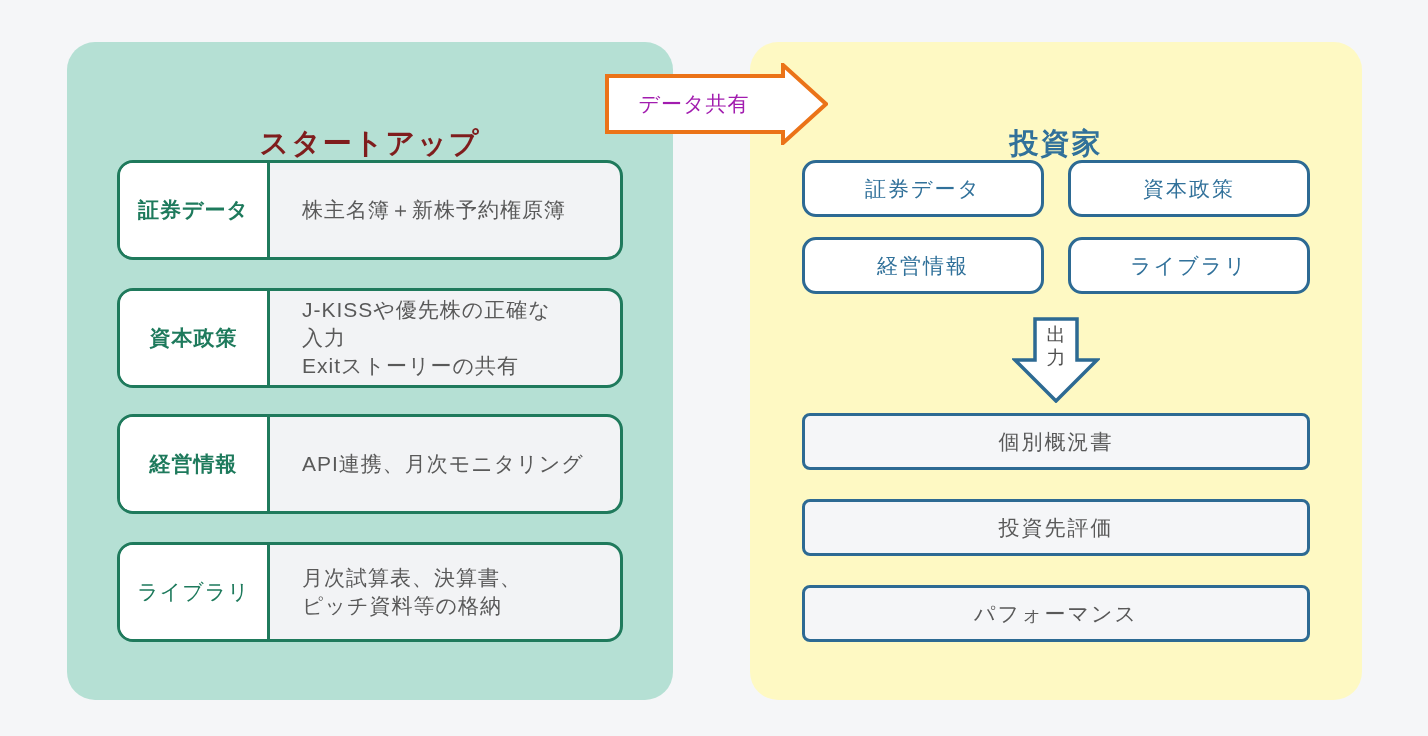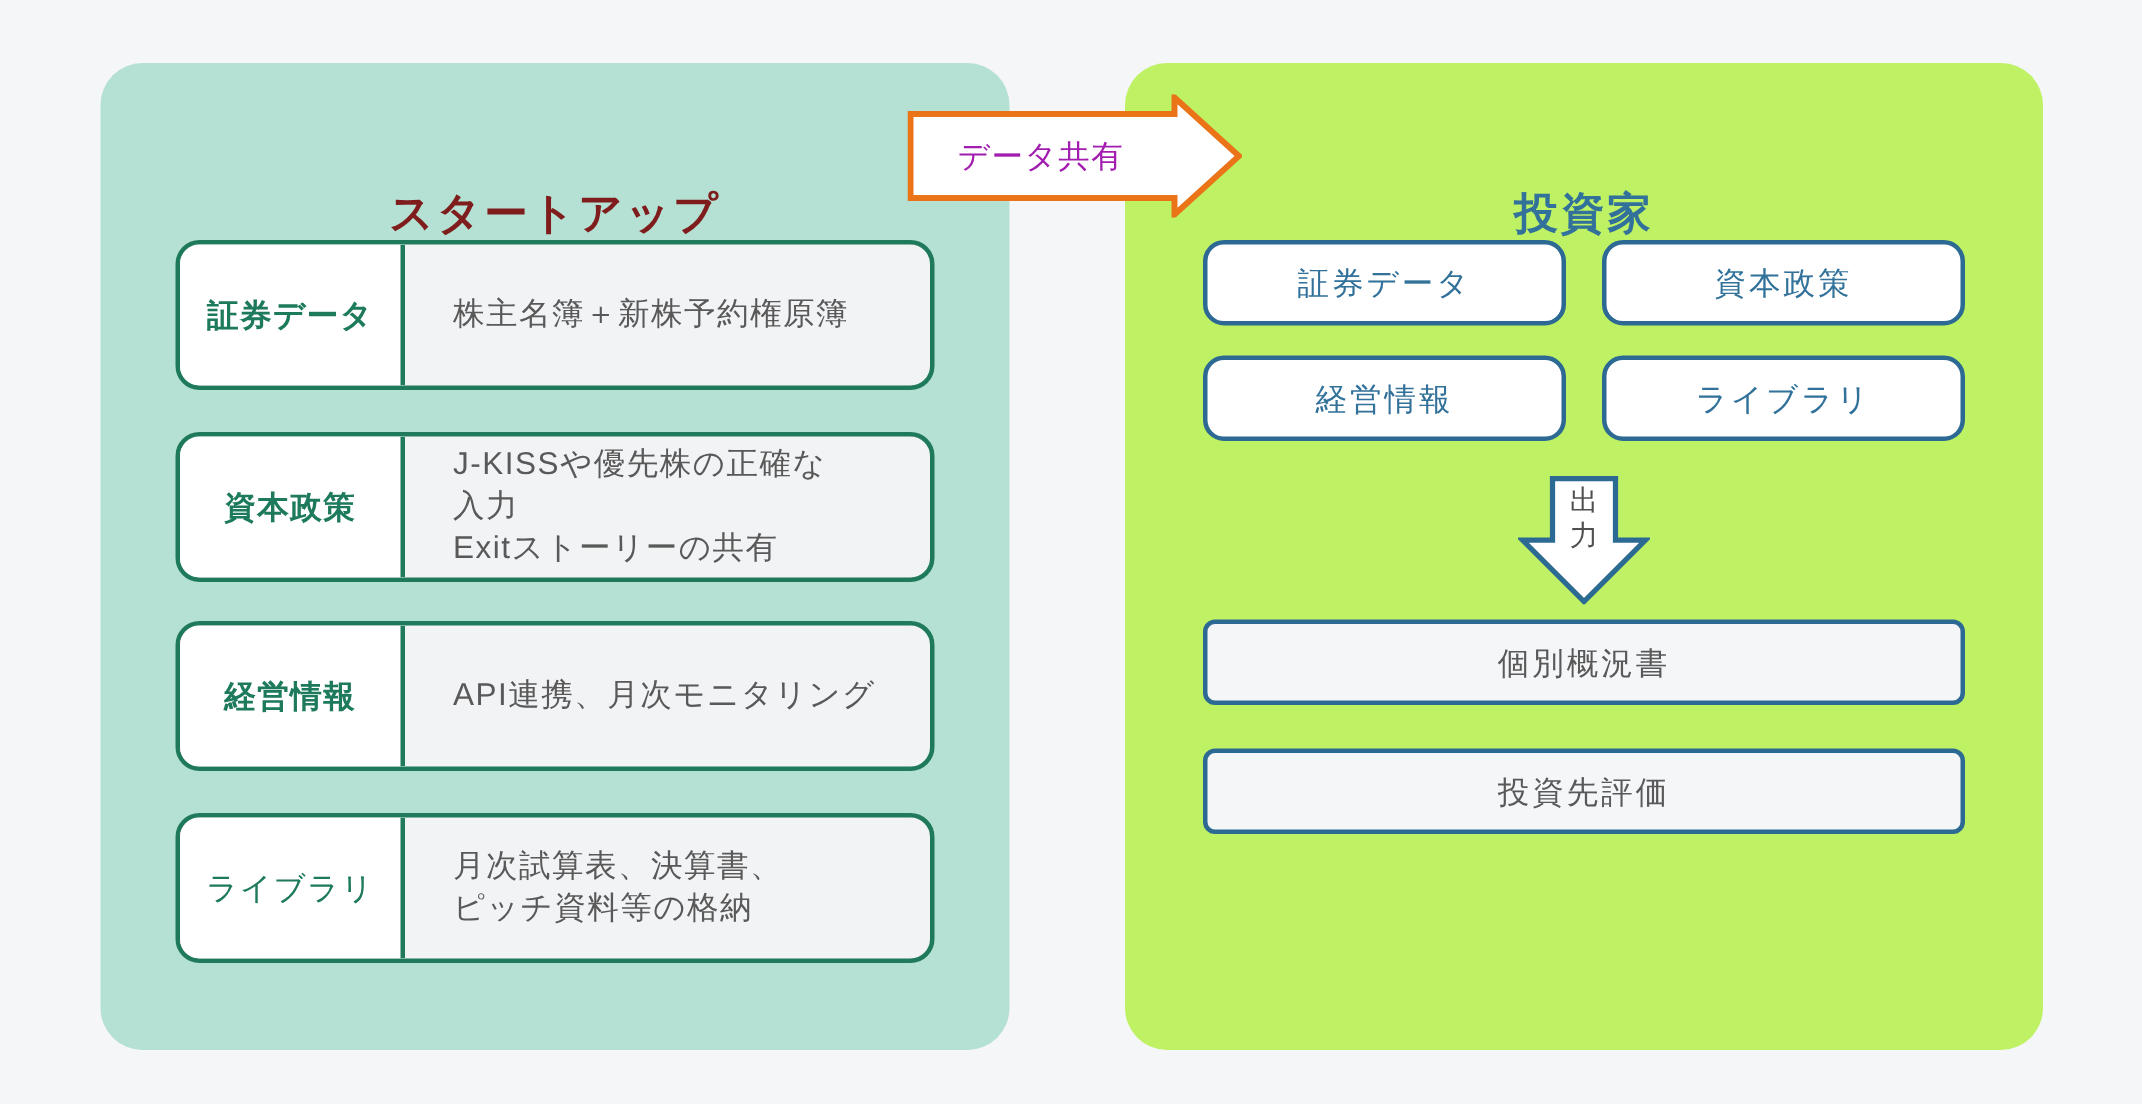--- a/index.html
+++ b/index.html
@@ -7,21 +7,21 @@
     width:1428px;height:736px;
     background:#F5F6F8;
     font-family:"Liberation Sans", sans-serif;
     position:relative;overflow:hidden;
   }
   .canvas{position:absolute;inset:0;}
 
   
   .panel{position:absolute;top:42px;height:658px;border-radius:28px;}
   .panel-left{left:67px;width:606px;background:#B5E0D4;}
-  .panel-right{left:750px;width:612px;background:#bef264;}
+  .panel-right{left:750px;width:612px;background:#fef9c3;}
 
   .panel-title{
     position:absolute;top:84px;left:0;width:100%;
     text-align:center;font-size:29px;font-weight:600;
     letter-spacing:2px;margin:0;line-height:1.2;
   }
   .panel-left .panel-title{color:#7f1d1d;}
   .panel-right .panel-title{color:#31719A;}
 
   
@@ -133,20 +133,21 @@
     <div class="output-arrow">
       <svg viewBox="0 0 88 86" aria-hidden="true">
         <polygon points="23,2 65,2 65,43 85,43 44,84 3,43 23,43" fill="#FFFFFF" stroke="#2D6A93" stroke-width="3.5" stroke-linejoin="miter"></polygon>
       </svg>
       <div class="output-arrow-label">出
 力</div>
     </div>
 
     <div class="output-box obox-0">個別概況書</div>
     <div class="output-box obox-1">投資先評価</div>
+    <div class="output-box obox-2">パフォーマンス</div>
   </section>
 
   <div class="share-arrow">
     <svg viewBox="0 0 223 82" aria-hidden="true">
       <polygon points="2,13 178,13 178,2 221,41 178,80 178,69 2,69" fill="#FFFFFF" stroke="#EB7318" stroke-width="4" stroke-linejoin="miter"></polygon>
     </svg>
     <span class="share-arrow-label">データ共有</span>
   </div>
 
 </div>

